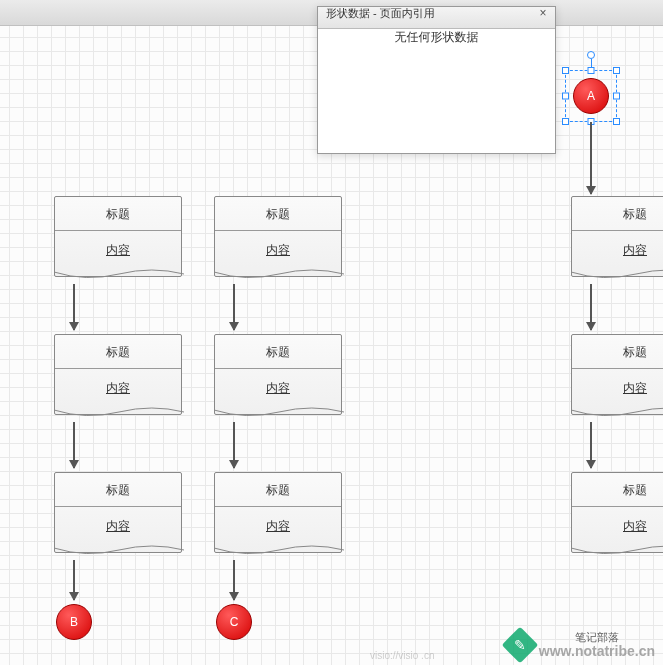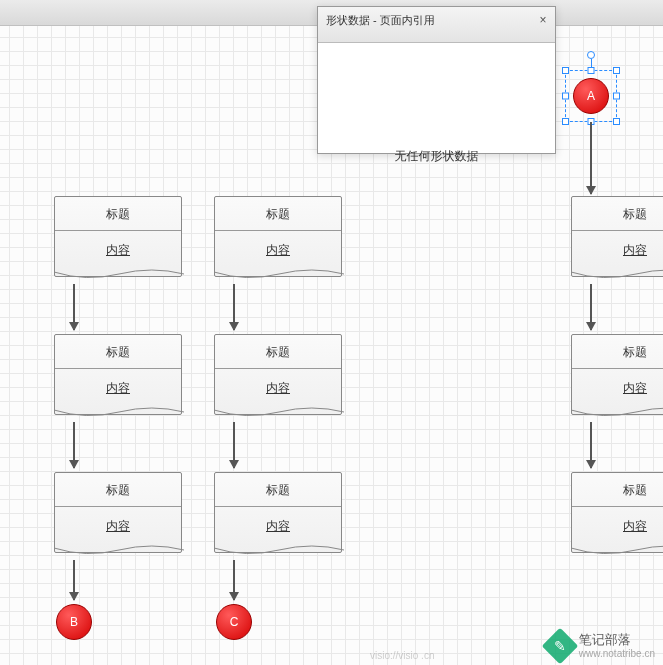--- a/index.html
+++ b/index.html
@@ -139,21 +139,21 @@
       left: 317px;
       top: 6px;
       width: 239px;
       height: 148px;
       background: #fff;
       border: 1px solid #999;
       box-shadow: 0 2px 8px rgba(0,0,0,0.15);
       z-index: 10;
     }
     .panel-header {
-      height: 36px;
+      height: 22px;
       background: linear-gradient(#f4f4f4, #e4e4e4);
       border-bottom: 1px solid #bbb;
       display: flex;
       align-items: center;
       justify-content: space-between;
       padding: 0 4px 9px 8px;
       font-size: 11px;
       color: #333;
     }
     .panel-close {
@@ -162,21 +162,21 @@
       display: flex;
       align-items: center;
       justify-content: center;
       font-size: 12px;
       color: #555;
       cursor: pointer;
     }
     .panel-body {
       height: 122px;
       display: flex;
-      align-items: flex-end;
+      align-items: flex-start;
       justify-content: center;
       font-size: 12px;
       color: #333;
     }
     .watermark {
       position: absolute;
       right: 8px;
       bottom: 6px;
       display: flex;
       align-items: center;
@@ -191,22 +191,22 @@
       border-radius: 3px;
       display: flex;
       align-items: center;
       justify-content: center;
     }
     .wm-icon span {
       transform: rotate(-45deg);
       color: #fff;
       font-size: 14px;
     }
-    .wm-text { font-size: 13px; color: #444; line-height: 1.1; }
-    .wm-sub { font-size: 10px; color: #999; }
+    .wm-text { font-size: 11px; color: #444; line-height: 1.1; text-align: center; }
+    .wm-sub { font-size: 14px; color: #999; font-weight: bold; }
     .watermark2 {
       position: absolute;
       bottom: 4px;
       left: 370px;
       font-size: 10px;
       color: rgba(120,120,120,0.35);
     }
     .col { position: absolute; width: 128px; }
   </style>
 </head>

